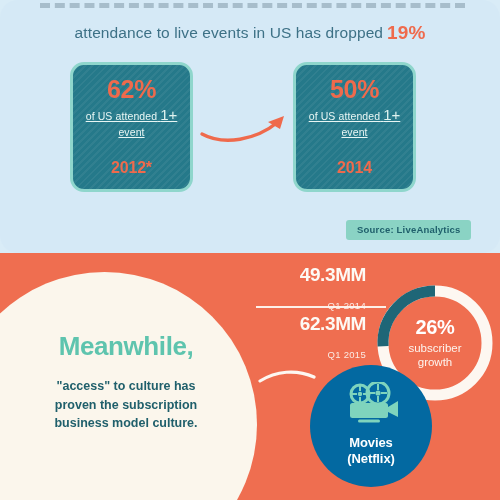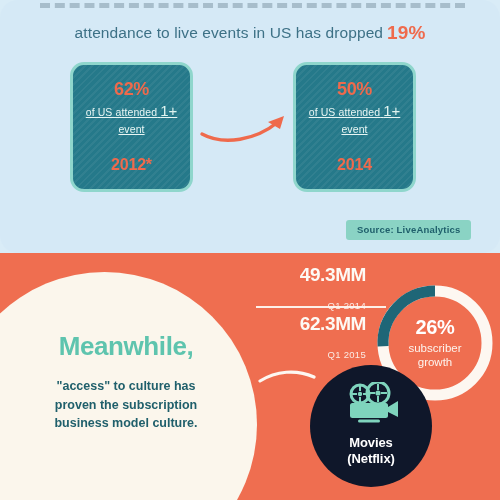--- a/index.html
+++ b/index.html
@@ -40,21 +40,21 @@
       rgba(255,255,255,.055) 2px,
       rgba(0,0,0,0) 2px,
       rgba(0,0,0,0) 5px);
     box-sizing:border-box;
     display:flex;flex-direction:column;align-items:center;justify-content:center;
     text-align:center;
   }
   .card.left{left:70px;top:62px;}
   .card.right{left:293px;top:62px;}
   .card .big{
-    font-size:18px;font-weight:bold;color:#ef6a4c;line-height:1;
+    font-size:25px;font-weight:bold;color:#ef6a4c;line-height:1;
     margin-bottom:2px;letter-spacing:-.3px;
   }
   .card .sub{
     font-size:10.5px;color:#e8f6f4;line-height:1.45;letter-spacing:.1px;text-decoration:underline;
   }
   .card .sub .one-plus{font-size:15px;color:#dff3ef;letter-spacing:0;}
   .card .year{
     font-size:16px;font-weight:bold;color:#ef6a4c;margin-top:19px;letter-spacing:-.2px;
   }
 
@@ -101,21 +101,21 @@
   .donut-label{
     position:absolute;left:371px;top:64px;width:128px;text-align:center;
     pointer-events:none;
   }
   .donut-pct{font-size:20px;font-weight:bold;color:#ffffff;line-height:1;letter-spacing:-.3px;}
   .donut-sub{font-size:11.5px;color:#fdf4ee;line-height:1.25;margin-top:4px;}
 
   
   .movies-circle{
     position:absolute;left:310px;top:112px;width:122px;height:122px;
-    border-radius:50%;background:#0f172a;
+    border-radius:50%;background:#0369a1;
     display:flex;flex-direction:column;align-items:center;justify-content:flex-start;
   }
   .movies-icon{margin-top:17px;}
   .movies-text{
     margin-top:5px;text-align:center;font-size:13px;font-weight:bold;
     color:#ffffff;line-height:1.25;letter-spacing:-.1px;
   }
   .connector{position:absolute;left:258px;top:112px;width:60px;height:26px;}
 </style>
 </head>

